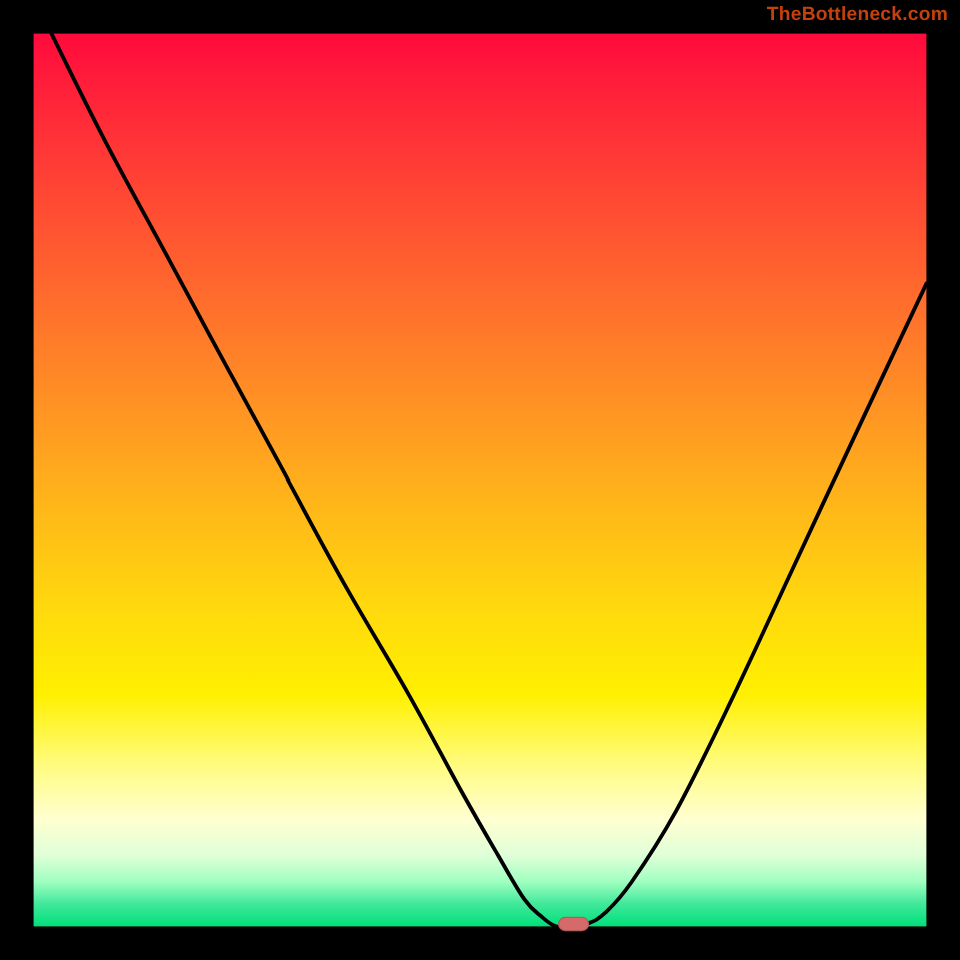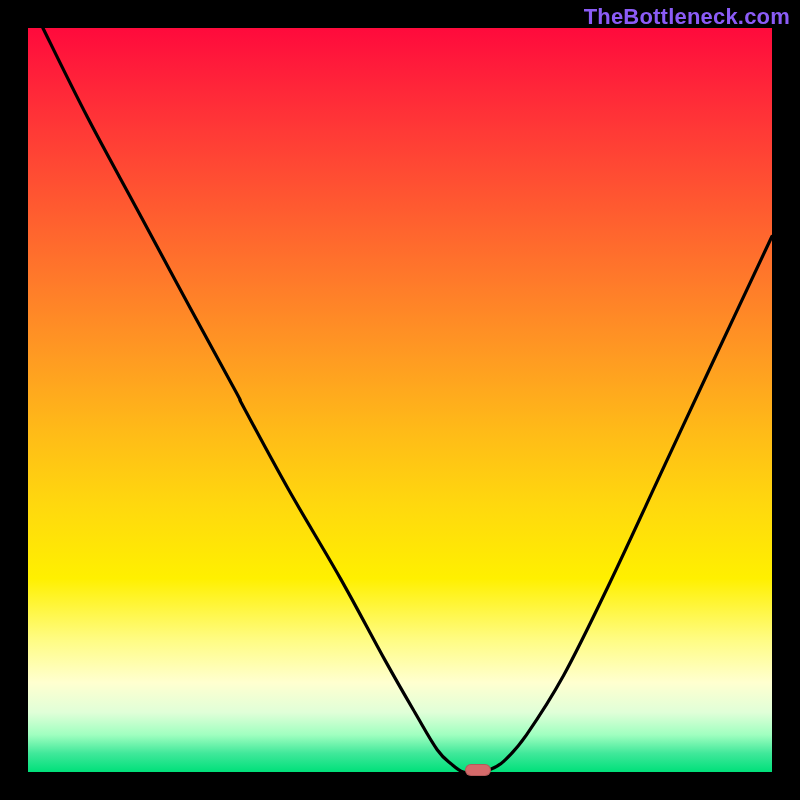--- a/index.html
+++ b/index.html
@@ -40,23 +40,23 @@
       #a0ffc0 95%,
       #40e89a 97.5%,
       #00e07a 100%
     );
   }
   .watermark {
     position: absolute;
     top: 4px;
     right: 10px;
     font-family: Arial, Helvetica, sans-serif;
-    font-size: 22px;
+    font-size: 16px;
     font-weight: 600;
-    color: #8b5cf6;
+    color: #c2410c;
     letter-spacing: 0.2px;
   }
   svg.curve {
     position: absolute;
     left: 0;
     top: 0;
     width: 744px;
     height: 744px;
     overflow: visible;
   }

